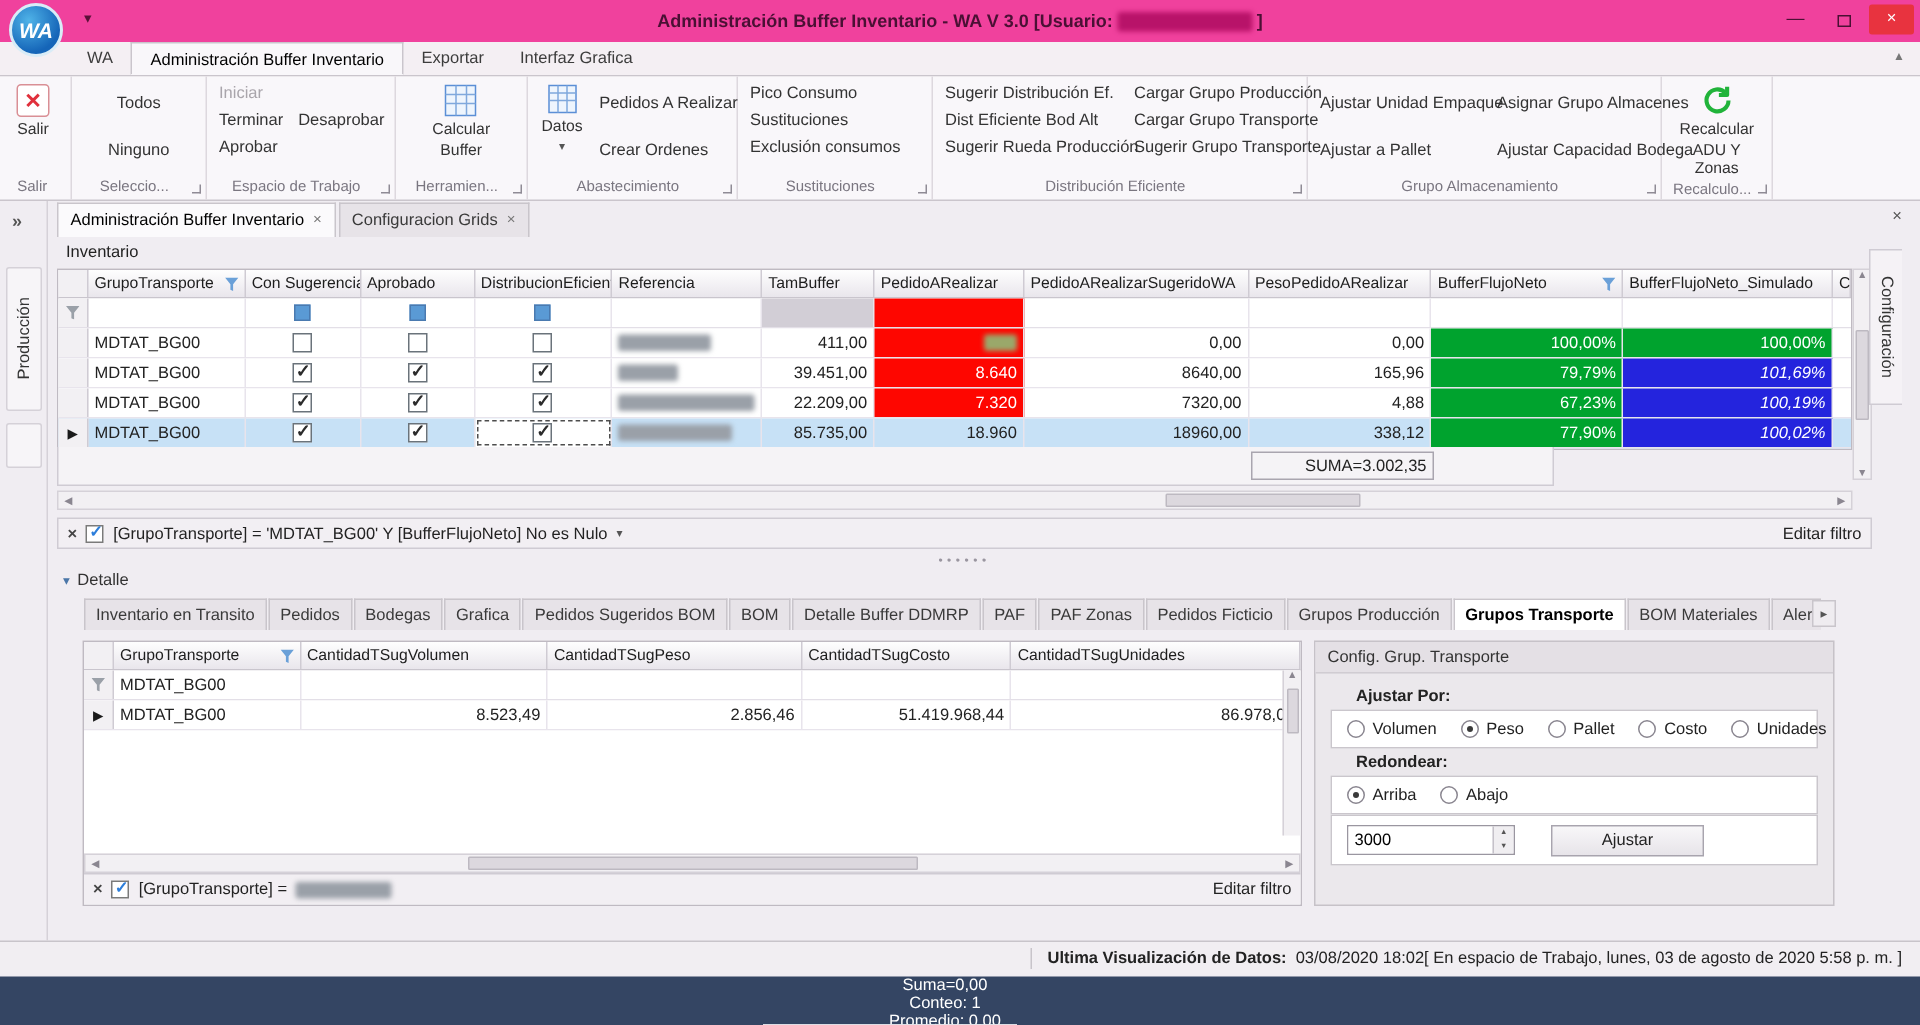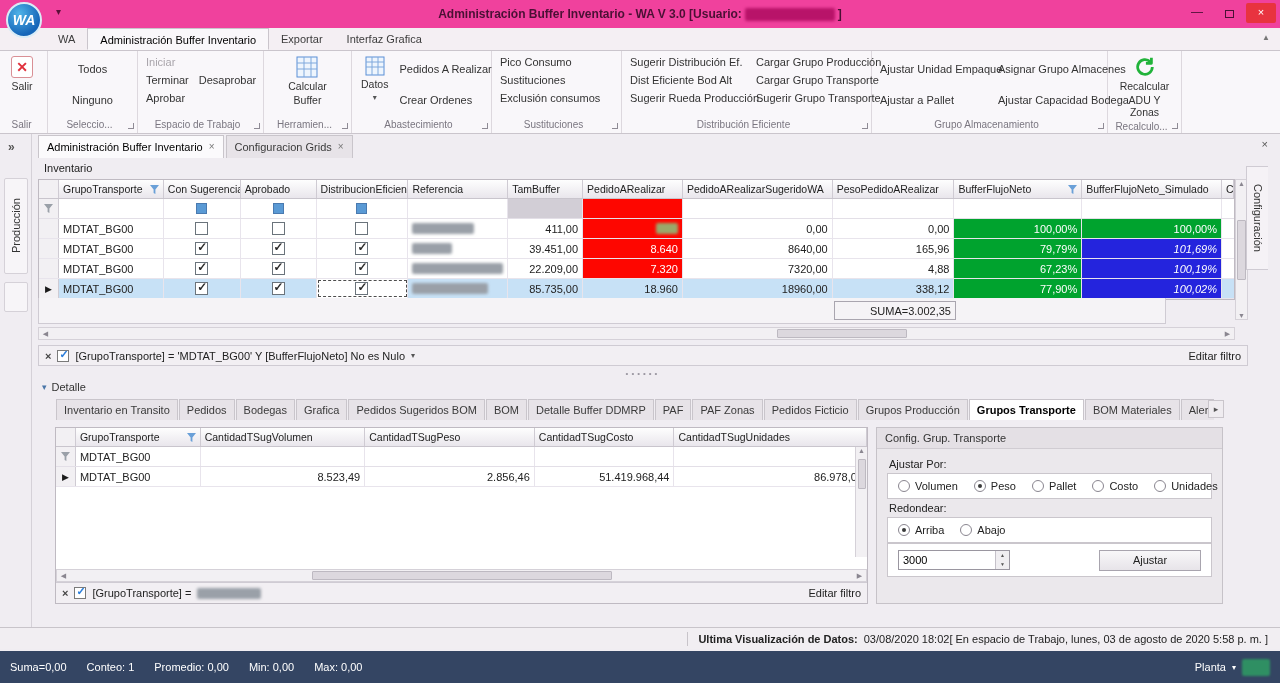--- a/index.html
+++ b/index.html
@@ -111,40 +111,40 @@
 
   .detgrid { display:flex; flex-direction:column; position:relative; }
   .detgrid .filler { flex:1; background:#fff; }
   .det-vscroll { position:absolute; right:0; top:19px; width:12px; height:110px; background:#f2f0f3; border-left:1px solid #d5d1d8; display:flex; flex-direction:column; align-items:center; }
   .det-vscroll .arrow { font-size:7px; color:#8a8690; height:12px; }
   .det-vscroll .sb-thumb { width:8px; height:30px; }
 
   .config { background:#ebe8ec; border:1px solid #c6c2c8; display:flex; flex-direction:column; }
   .config-hdr { height:21px; line-height:20px; padding-left:8px; background:#e4e0e5; border-bottom:1px solid #d0ccd2; color:#333; }
   .config-body { padding:6px 10px; display:flex; flex-direction:column; }
-  .cfg-label { margin:3px 0 3px 2px; color:#222; }
+  .cfg-label { margin:3px 0 3px 17px; color:#222;font-weight:bold; }
   .cfg-box { background:#fff; border:1px solid #cac6cc; height:26px; display:flex; align-items:center; gap:16px; padding:0 10px; }
-  .cfg-box.tall { height:34px; gap:8px;justify-content:space-between; }
+  .cfg-box.tall { height:34px; gap:24px; }
   .radio { display:flex; align-items:center; gap:5px; color:#222; }
   .rdot { width:12px; height:12px; border:1px solid #8a8690; border-radius:50%; background:#fff; position:relative; }
   .radio.checked .rdot::after { content:""; position:absolute; left:3px; top:3px; width:4px; height:4px; border-radius:50%; background:#3a3a3a; }
   .spin { display:flex; width:112px; height:20px; border:1px solid #9a96a0; background:#fff; }
   .spin input { border:none; outline:none; flex:1; min-width:0; padding:0 4px; font-size:11px; font-family:"Liberation Sans",sans-serif; }
   .spin-btns { width:14px; border-left:1px solid #c5c1c9; display:flex; flex-direction:column; background:#f0eef1; }
   .spin-btns span { flex:1; font-size:5px; color:#555; text-align:center; line-height:9px; }
   .btn { height:21px; min-width:102px; background:linear-gradient(#f8f7f9,#e7e4e9); border:1px solid #a8a4ae; text-align:center; line-height:19px; color:#222; }
 
   .right-vtab { position:absolute; left:1246px; top:166px; width:22px; height:104px; background:#f5f2f6; border:1px solid #cfcbd3; border-right:none; display:flex; align-items:center; justify-content:center; }
   .right-vtab span { writing-mode:vertical-rl; font-size:11px; color:#333; }
 
   .statusbar { position:absolute; left:0; top:627px; width:1280px; height:22px; background:#f1eef2; border-top:1px solid #c8c4ca; display:flex; align-items:center; justify-content:flex-end; padding-right:12px; gap:6px; }
   .statusbar .lbl { font-weight:bold; color:#222; }
   .statusbar .sep { width:1px; height:14px; background:#c8c4ca; margin-right:4px; }
 
-  .bottombar { position:absolute; left:0; top:651px; width:1280px; height:32px; background:var(--statusdark,#344563); color:#fff; display:flex; align-items:center; padding:0 10px; }
+  .bottombar { position:absolute; left:0; top:651px; width:1280px; height:32px; background:var(--statusdark,#344563); color:#fff; display:flex; align-items:center; padding:0 10px;flex-direction:column; }
   .bottombar .stat { margin-right:20px; white-space:nowrap; }
   .bottombar .right { margin-left:auto; display:flex; align-items:center; gap:6px; }
   .funnel { display:inline-block; }
 
   .summary-cell { position:absolute; border:1px solid #a9a5af; background:#f5f3f6; display:flex; align-items:center; justify-content:flex-end; padding:0 4px; }
 </style>
 </head>
 <body>
 
 <div class="app">
@@ -478,21 +478,21 @@
         <div class="cell c12"></div>
       </div>
     </div>
 
     <div class="scrollbar abs" style="left:1203px; top:21px; width:13px; height:141px; flex-direction:column; justify-content:space-between">
       <span class="arrow">▲</span>
       <span class="sb-thumb" style="width:9px; height:60px"></span>
       <span class="arrow">▼</span>
     </div>
 
-    <div class="abs" style="left:6px; top:140px; width:1128px; height:26px; background:#f5f3f6; border:1px solid #cfcbd3; border-top:none">
+    <div class="abs" style="left:6px; top:140px; width:998px; height:26px; background:#f5f3f6; border:1px solid #cfcbd3; border-top:none">
       <div class="summary-cell" style="left:795px; top:3px; width:122px; height:19px">SUMA=3.002,35</div>
     </div>
 
     <div class="scrollbar abs" style="left:6px; top:169px; width:1197px; height:13px; justify-content:space-between">
       <span class="arrow">◀</span>
       <span class="sb-thumb" style="width:130px; height:9px; margin-left:410px"></span>
       <span class="arrow">▶</span>
     </div>
 
     <div class="filterbar abs" style="left:6px; top:187px; width:1210px; height:21px">

